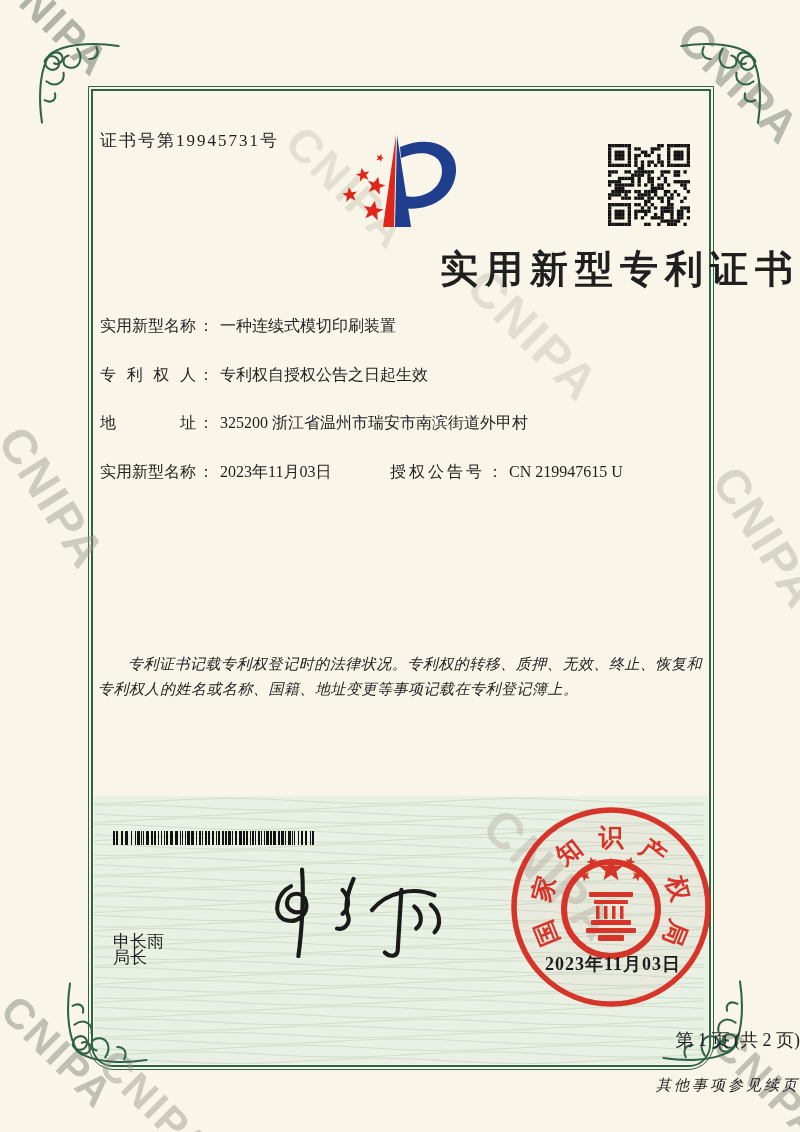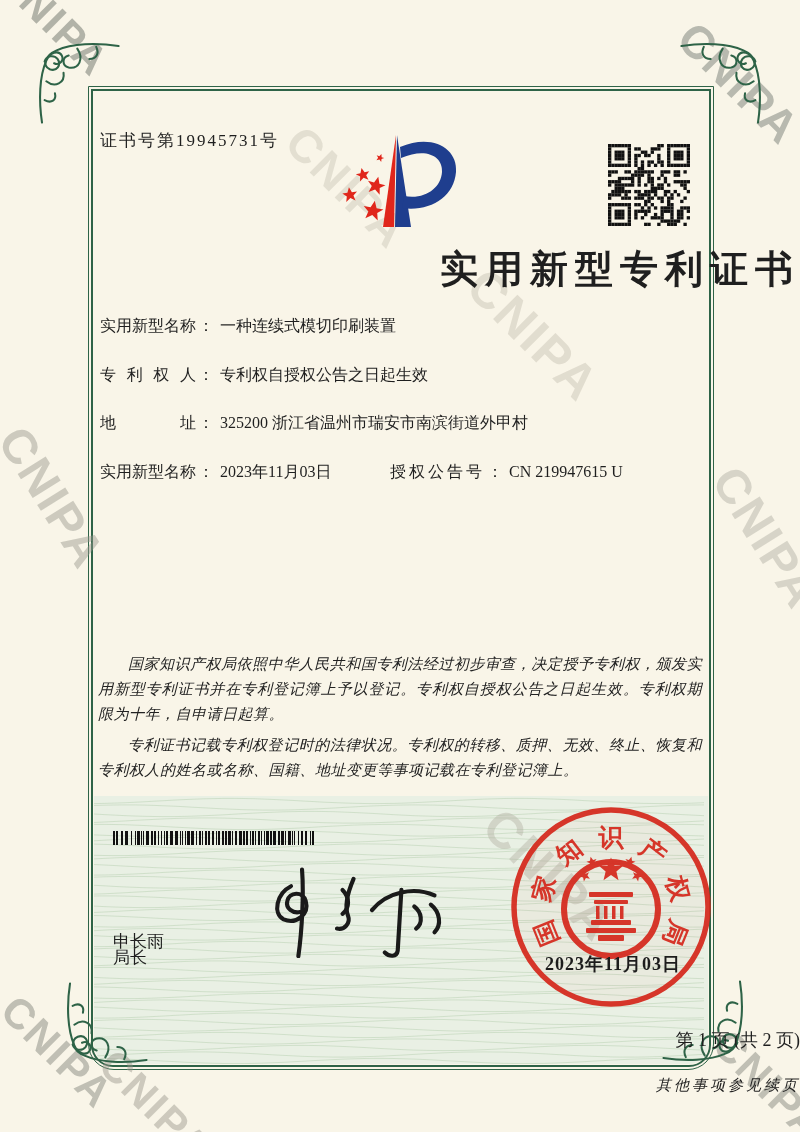--- a/index.html
+++ b/index.html
@@ -501,21 +501,20 @@
     </div>
     <div class="field-row">
       <span class="flabel">实用新型名称</span><span class="fcolon">：</span><span class="fvalue">2023年11月03日</span>
       <span class="grant">
         <span class="glabel">授权公告号</span><span class="fcolon">：</span><span class="fvalue">CN 219947615 U</span>
       </span>
     </div>
   </div>
 
   <div class="paras">
-    <p>国家知识产权局依照中华人民共和国专利法经过初步审查，决定授予专利权，颁发实用新型专利证书并在专利登记簿上予以登记。专利权自授权公告之日起生效。专利权期限为十年，自申请日起算。</p>
     <p>专利证书记载专利权登记时的法律状况。专利权的转移、质押、无效、终止、恢复和专利权人的姓名或名称、国籍、地址变更等事项记载在专利登记簿上。</p>
   </div>
 
   <svg class="barcode" id="barcode" viewBox="0 0 204 14" preserveAspectRatio="none">
       <rect x="0" y="0" width="2" height="14" fill="#111"></rect>
       <rect x="3" y="0" width="2" height="14" fill="#111"></rect>
       <rect x="8" y="0" width="2" height="14" fill="#111"></rect>
       <rect x="12" y="0" width="3" height="14" fill="#111"></rect>
       <rect x="18" y="0" width="1" height="14" fill="#111"></rect>
       <rect x="22" y="0" width="1" height="14" fill="#111"></rect>

